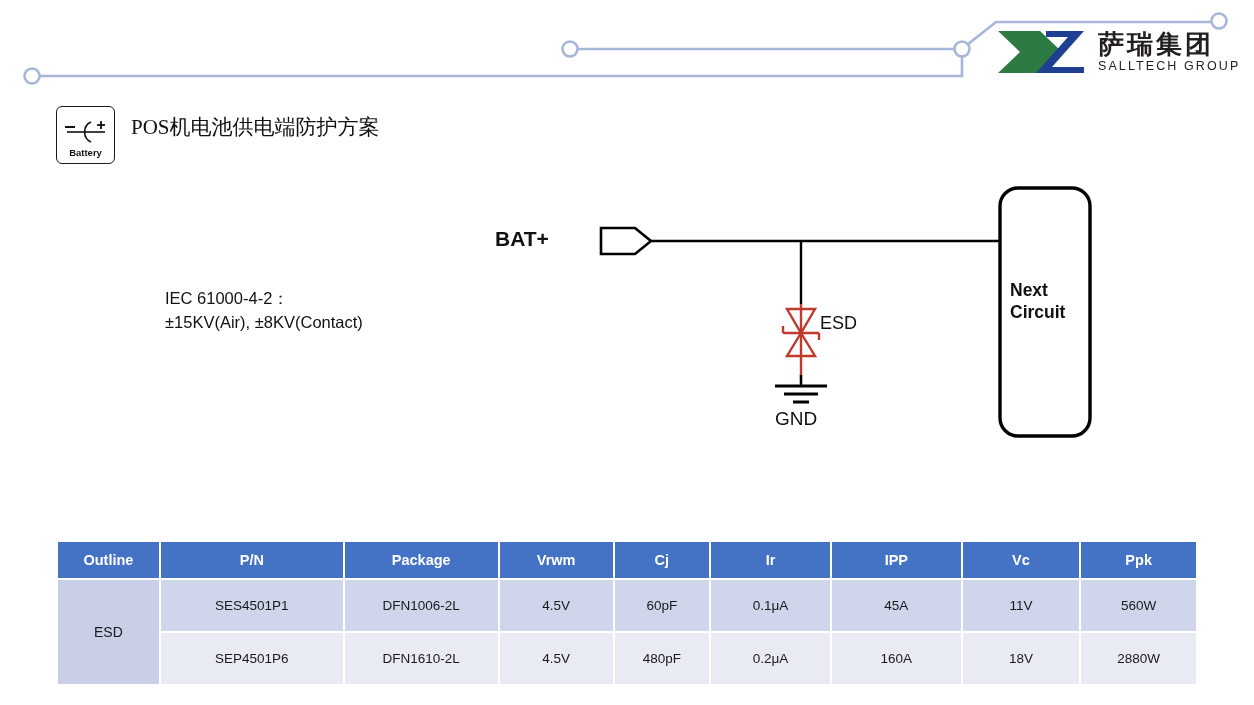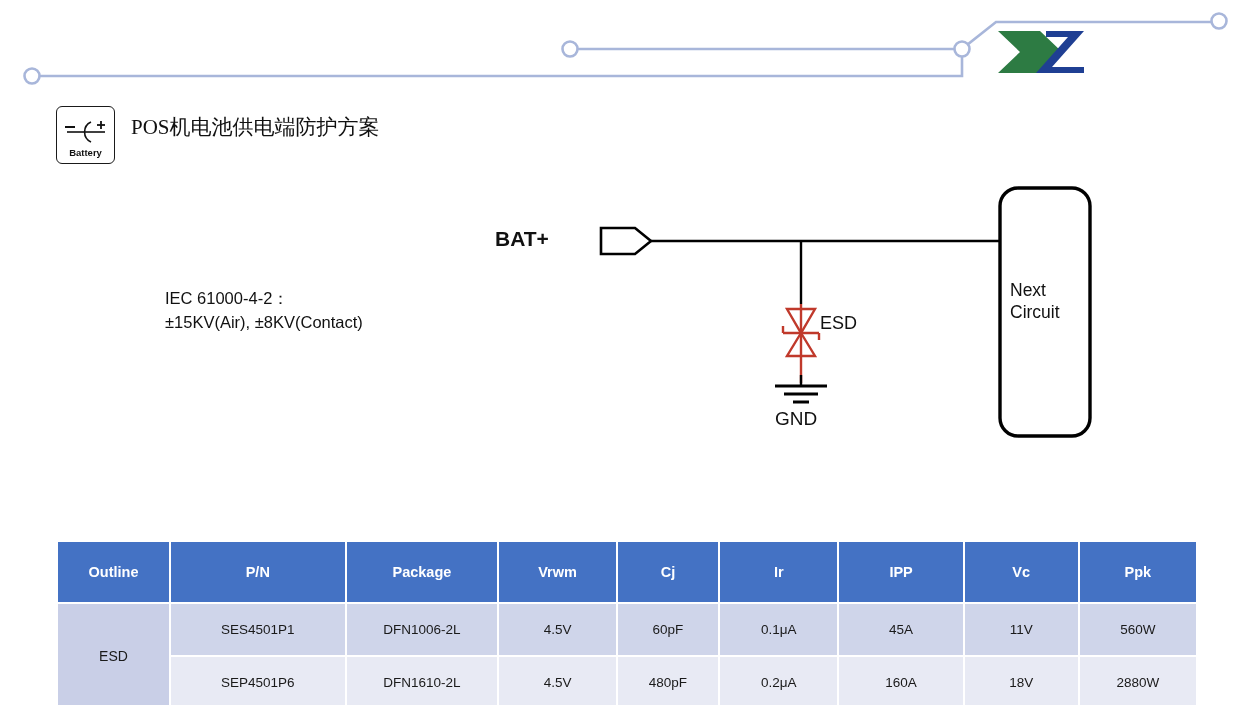--- a/index.html
+++ b/index.html
@@ -157,21 +157,21 @@
   #label-gnd {
     left: 305px;
     top: 238px;
     font-size: 19px;
     font-weight: normal;
   }
   #label-next {
     left: 540px;
     top: 110px;
     font-size: 17.5px;
-    font-weight: normal;
+    font-weight: bold;
     line-height: 1.25;
   }
 
   
   #spec-table {
     position: absolute;
     left: 58px;
     top: 542px;
     width: 1138px;
     border-collapse: separate;
@@ -180,21 +180,21 @@
   }
   #spec-table th {
     background: #4472C4;
     color: #ffffff;
     font-size: 14.5px;
     font-weight: bold;
     height: 36px;
     text-align: center;
     border-right: 2px solid #ffffff;
     border-bottom: 2px solid #ffffff;
-    padding: 12px;
+    padding: 0;
   }
   #spec-table th:last-child { border-right: none; }
   #spec-table td {
     font-size: 13.5px;
     color: #1a1a1a;
     text-align: center;
     height: 35px;
     padding: 8px;
     border-right: 2px solid #ffffff;
     border-bottom: 2px solid #ffffff;
@@ -227,20 +227,24 @@
 
   <div id="logo-block">
     <svg id="logo-mark" viewBox="0 0 92 50">
 
       <polygon points="2,4 44,4 66,25 44,46 2,46 24,25" fill="#2D7B43"></polygon>
 
       <polygon points="30,4 62,4 40,25 62,46 30,46 52,25" fill="#ffffff" opacity="0"></polygon>
 
       <polygon points="50,4 88,4 56,40 88,40 88,46 40,46 72,10 50,10" fill="#1F3F93"></polygon>
     </svg>
+    <div id="logo-text">
+      <div id="logo-cn">萨瑞集团</div>
+      <div id="logo-en">SALLTECH GROUP</div>
+    </div>
   </div>
 
   <div id="battery-icon">
     <svg width="56" height="36" viewBox="0 0 56 36" style="position:absolute;left:0;top:2px;">
 
       <line x1="8" y1="18" x2="18" y2="18" stroke="#111" stroke-width="2"></line>
 
       <line x1="10" y1="23" x2="28" y2="23" stroke="#111" stroke-width="1.6"></line>
 
       <path d="M 34 13 A 11 11 0 0 0 34 33" fill="none" stroke="#111" stroke-width="1.6"></path>

